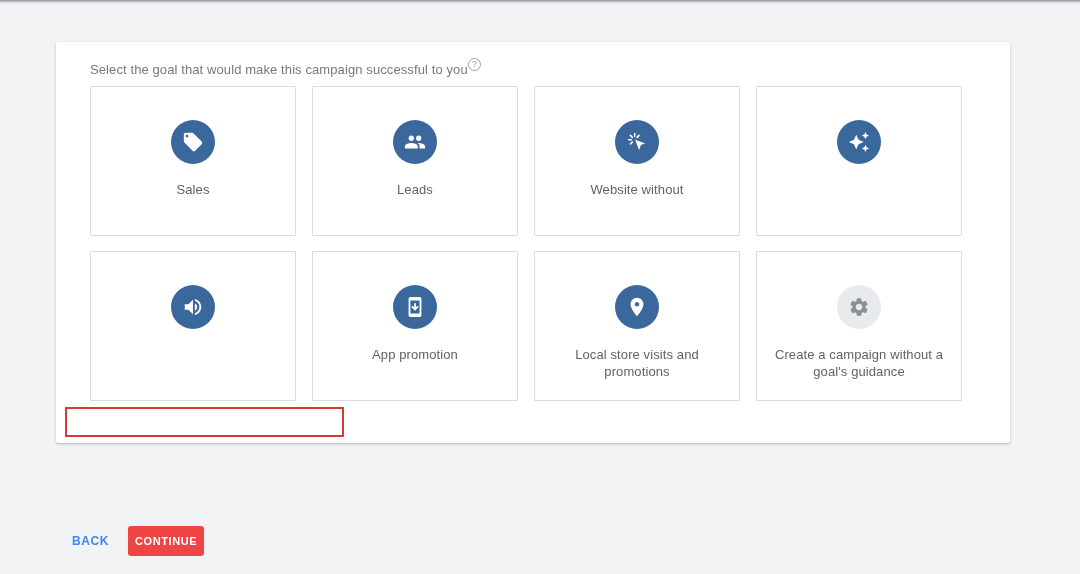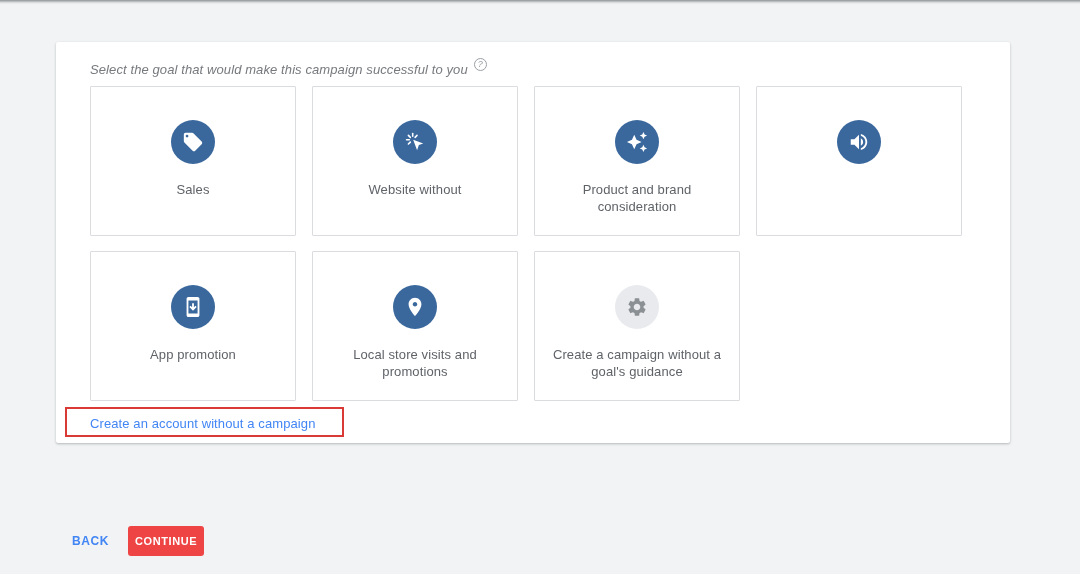--- a/index.html
+++ b/index.html
@@ -15,21 +15,21 @@
     background: linear-gradient(#8f9397, #d7d9db 60%, #f1f3f4);
   }
   .card {
     position: absolute; left: 56px; top: 42px; width: 954px; height: 401px;
     background: #ffffff; border-radius: 2px;
     box-shadow: 0 1px 2px rgba(60,64,67,.22), 0 1px 3px rgba(60,64,67,.12);
   }
   .heading-row {
     position: absolute; left: 34px; top: 20px;
     font-size: 13px; color: #76797d; letter-spacing: .1px;
-    display: flex; align-items: flex-start; gap: 6px; font-style: italic;
+    display: flex; align-items: flex-start; 
   }
   .help-circle {
     display: inline-flex; align-items: center; justify-content: center;
     width: 13px; height: 13px; border: 1px solid #9aa0a6; border-radius: 50%;
     color: #9aa0a6; font-size: 9px; line-height: 1; margin-top: -4px;
     cursor: pointer;
   }
   .grid {
     position: absolute; left: 34px; top: 44px;
     display: grid; grid-template-columns: repeat(4, 206px);
@@ -93,20 +93,28 @@
 
     <div class="tile">
       <div class="circle">
         <svg viewBox="0 0 24 24">
             <path d="M21.41 11.58l-9-9C12.05 2.22 11.55 2 11 2H4c-1.1 0-2 .9-2 2v7c0 .55.22 1.05.59 1.42l9 9c.36.36.86.58 1.41.58.55 0 1.05-.22 1.41-.59l7-7c.37-.36.59-.86.59-1.41 0-.55-.23-1.06-.59-1.42zM5.5 7C4.67 7 4 6.33 4 5.5S4.67 4 5.5 4 7 4.67 7 5.5 6.33 7 5.5 7z"></path>
           </svg>
       </div>
       <div class="tile-label">Sales</div>
     </div>
 
+    <div class="tile">
+      <div class="circle">
+        <svg viewBox="0 0 24 24">
+            <path d="M16 11c1.66 0 2.99-1.34 2.99-3S17.66 5 16 5c-1.66 0-3 1.34-3 3s1.34 3 3 3zm-8 0c1.66 0 2.99-1.34 2.99-3S9.66 5 8 5C6.34 5 5 6.34 5 8s1.34 3 3 3zm0 2c-2.33 0-7 1.17-7 3.5V19h14v-2.5c0-2.33-4.67-3.5-7-3.5zm8 0c-.29 0-.62.02-.97.05 1.16.84 1.97 1.97 1.97 3.45V19h6v-2.5c0-2.33-4.67-3.5-7-3.5z"></path>
+          </svg>
+      </div>
+      <div class="tile-label">Leads</div>
+    </div>
 
     <div class="tile">
       <div class="circle">
         <svg viewBox="0 0 24 24">
           <path d="M10 9.5 L21 13.6 L16.2 15.2 L14.3 21 Z"></path>
           <g stroke="#ffffff" stroke-width="1.7" stroke-linecap="round" fill="none">
             <path d="M9.5 2.8 v3"></path>
             <path d="M2.8 9.5 h3"></path>
             <path d="M4.8 4.8 l2.1 2.1"></path>
             <path d="M14.2 4.8 l-2.1 2.1"></path>
@@ -116,21 +124,20 @@
       </div>
       <div class="tile-label">Website without</div>
     </div>
 
     <div class="tile">
       <div class="circle">
         <svg viewBox="0 0 24 24">
             <path d="M19 9l1.25-2.75L23 5l-2.75-1.25L19 1l-1.25 2.75L15 5l2.75 1.25L19 9zm-7.5.5L9 4 6.5 9.5 1 12l5.5 2.5L9 20l2.5-5.5L17 12l-5.5-2.5zM19 15l-1.25 2.75L15 19l2.75 1.25L19 23l1.25-2.75L23 19l-2.75-1.25L19 15z"></path>
           </svg>
       </div>
-      <div class="tile-label">Product and brand consideration</div>
     </div>
 
     <div class="tile">
       <div class="circle">
         <svg viewBox="0 0 24 24">
             <path d="M3 9v6h4l5 5V4L7 9H3zm13.5 3c0-1.77-1.02-3.29-2.5-4.03v8.05c1.48-.73 2.5-2.25 2.5-4.02zM14 3.23v2.06c2.89.86 5 3.54 5 6.71s-2.11 5.85-5 6.71v2.06c4.01-.91 7-4.49 7-8.77s-2.99-7.86-7-8.77z"></path>
           </svg>
       </div>
     </div>
 
@@ -157,23 +164,20 @@
       <div class="circle gray">
         <svg viewBox="0 0 24 24">
             <path d="M19.14 12.94c.04-.3.06-.61.06-.94 0-.32-.02-.64-.07-.94l2.03-1.58c.18-.14.23-.41.12-.61l-1.92-3.32c-.12-.22-.37-.29-.59-.22l-2.39.96c-.5-.38-1.03-.7-1.62-.94l-.36-2.54c-.04-.24-.24-.41-.48-.41h-3.84c-.24 0-.43.17-.47.41l-.36 2.54c-.59.24-1.13.57-1.62.94l-2.39-.96c-.22-.08-.47 0-.59.22L2.74 8.87c-.12.21-.08.47.12.61l2.03 1.58c-.05.3-.09.63-.09.94s.02.64.07.94l-2.03 1.58c-.18.14-.23.41-.12.61l1.92 3.32c.12.22.37.29.59.22l2.39-.96c.5.38 1.03.7 1.62.94l.36 2.54c.05.24.24.41.48.41h3.84c.24 0 .44-.17.47-.41l.36-2.54c.59-.24 1.13-.56 1.62-.94l2.39.96c.22.08.47 0 .59-.22l1.92-3.32c.12-.22.07-.47-.12-.61l-2.01-1.58zM12 15.6c-1.98 0-3.6-1.62-3.6-3.6s1.62-3.6 3.6-3.6 3.6 1.62 3.6 3.6-1.62 3.6-3.6 3.6z"></path>
           </svg>
       </div>
       <div class="tile-label">Create a campaign without a goal's guidance</div>
     </div>
 
   </div>
 
-  <div class="link-row">
-    <a class="account-link">Create an account without a campaign</a>
-  </div>
   <div class="red-box"></div>
 
 </div>
 
 <div class="footer">
   <button class="back-btn">BACK</button>
   <button class="continue-btn">CONTINUE</button>
 </div>
 
 </body></html>

